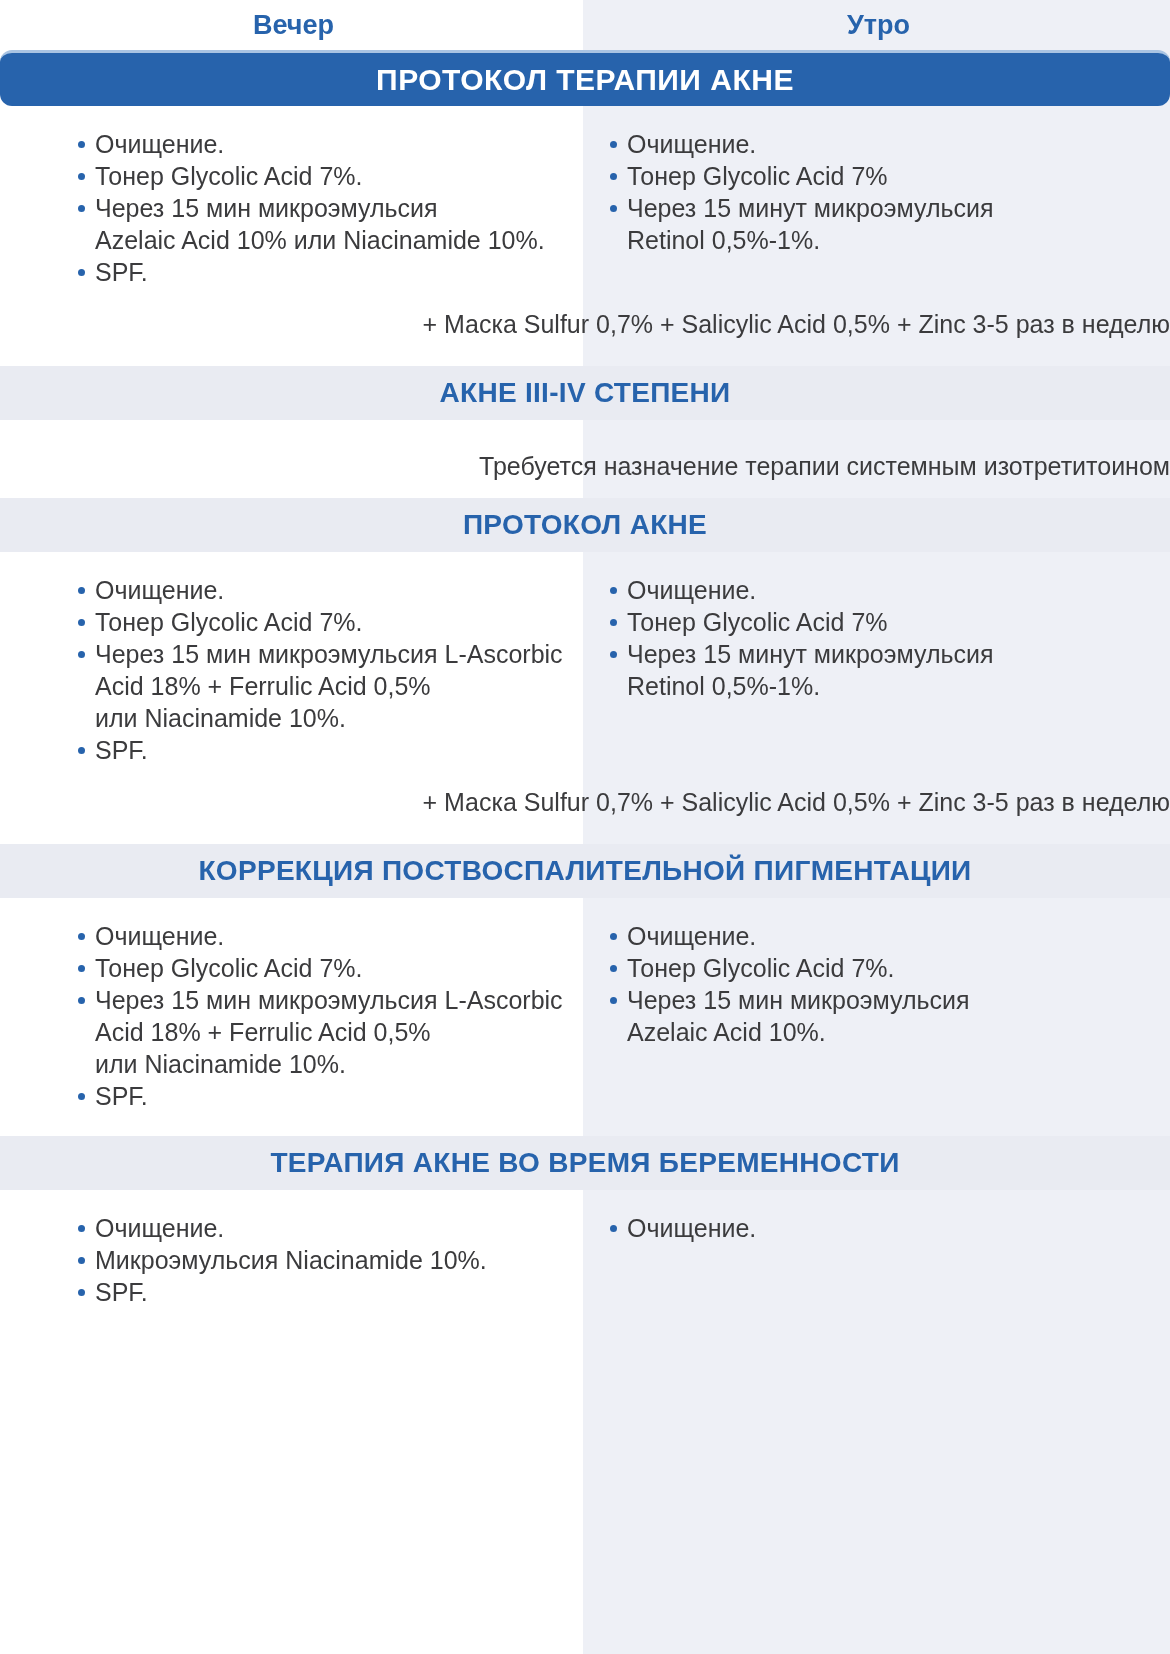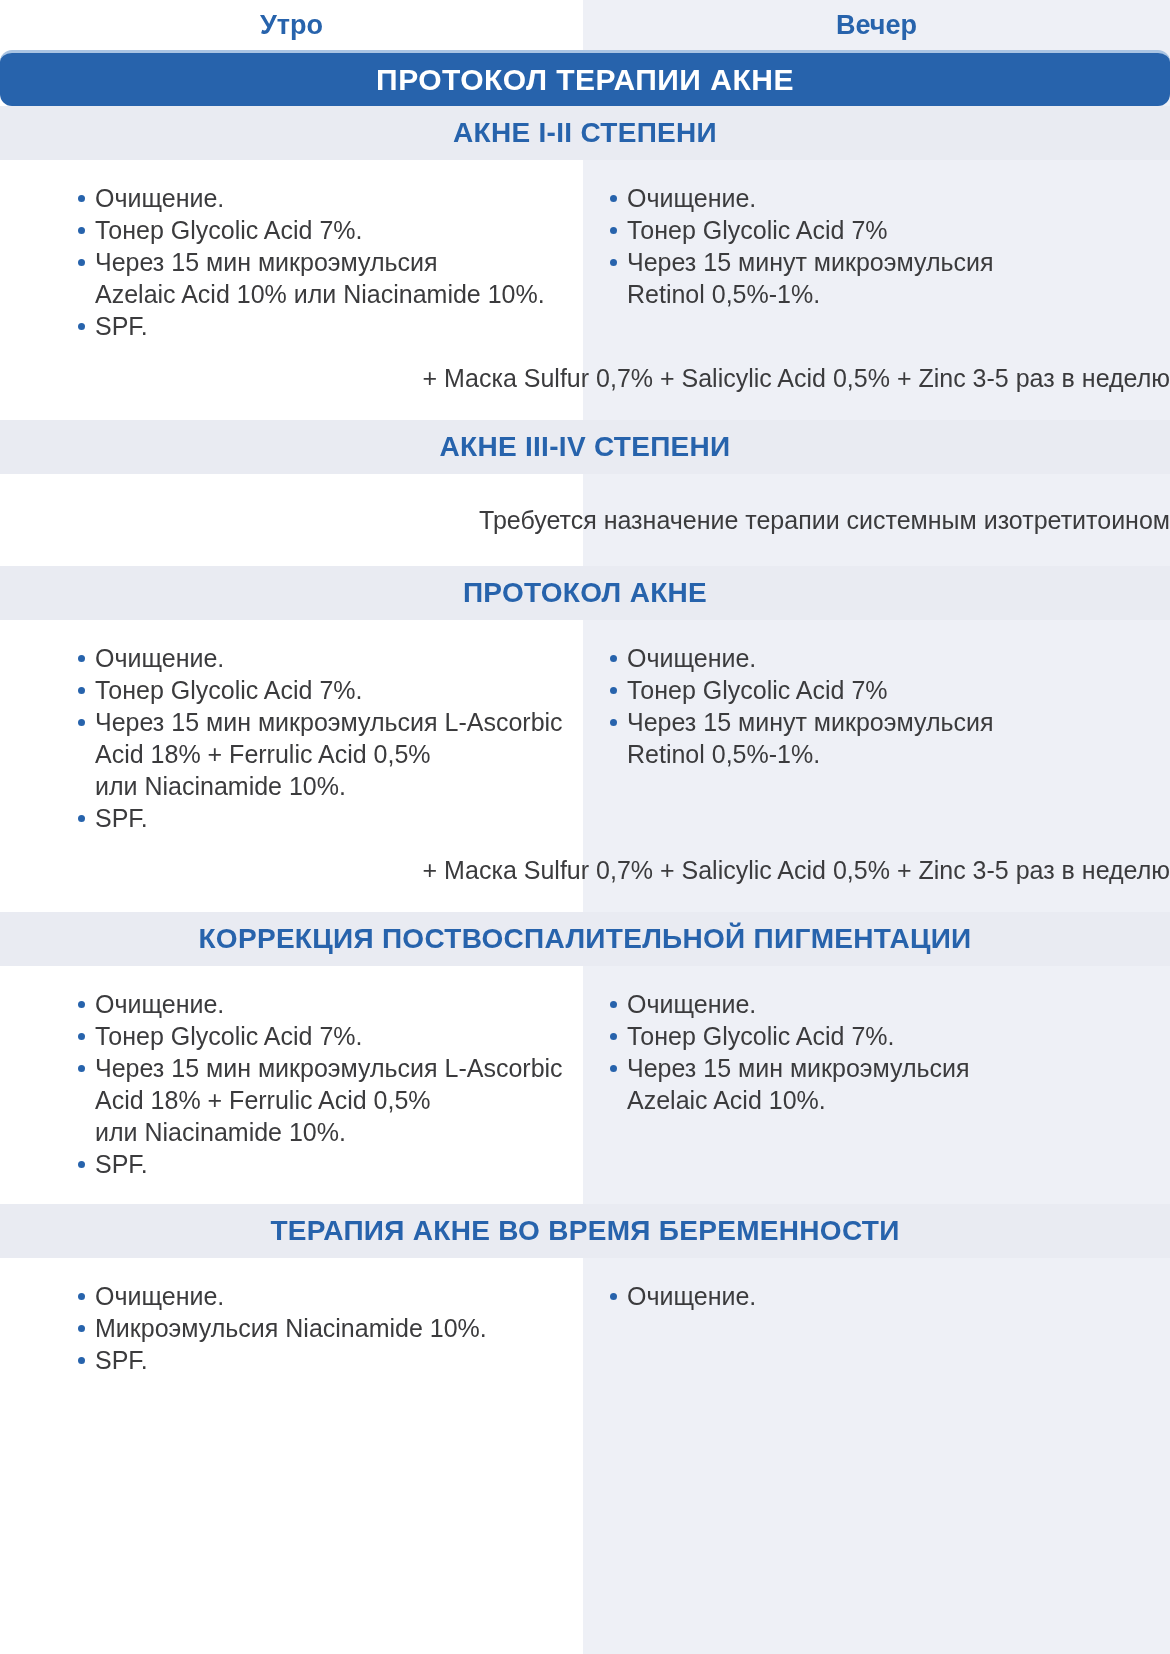--- a/index.html
+++ b/index.html
@@ -55,35 +55,34 @@
     flex: 0 0 7px; width: 7px; height: 7px; border-radius: 50%;
     background: #2763ac; margin-top: 13px; margin-right: 10px;
   }
   .li-text { white-space: pre-line; }
 
   
   .note {
     text-align: right; font-size: 25px; line-height: 32px; color: #3b3b3d;
     margin: 16px 0 26px 0;
   }
-  .note.systemic { margin: 30px 0 30px 0; }
+  .note.systemic { margin: 30px 0 16px 0; }
 </style>
 </head>
 <body>
 
 <div class="page">
 
   <div class="col-header-row">
+    <div class="col-label evening">Вечер</div>
     <div class="col-label morning">Утро</div>
-    <div class="col-label evening">Вечер</div>
   </div>
 
   <div class="title-band">ПРОТОКОЛ ТЕРАПИИ АКНЕ</div>
 
-  <div class="band">АКНЕ I-II СТЕПЕНИ</div>
   <div class="section-body">
     <div class="cell morning">
       <ul class="items">
         <li>
             <span class="dot"></span>
             <span class="li-text">Очищение.</span>
           </li>
         <li>
             <span class="dot"></span>
             <span class="li-text">Тонер Glycolic Acid 7%.</span>

